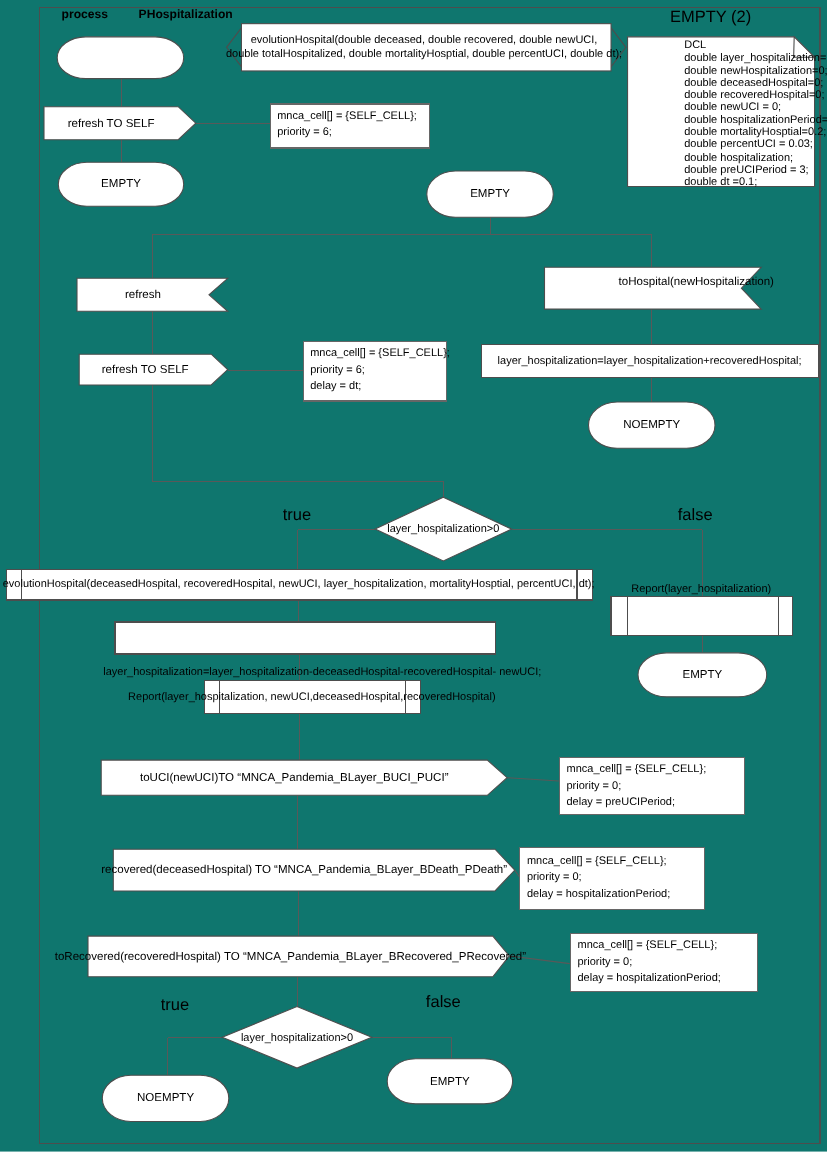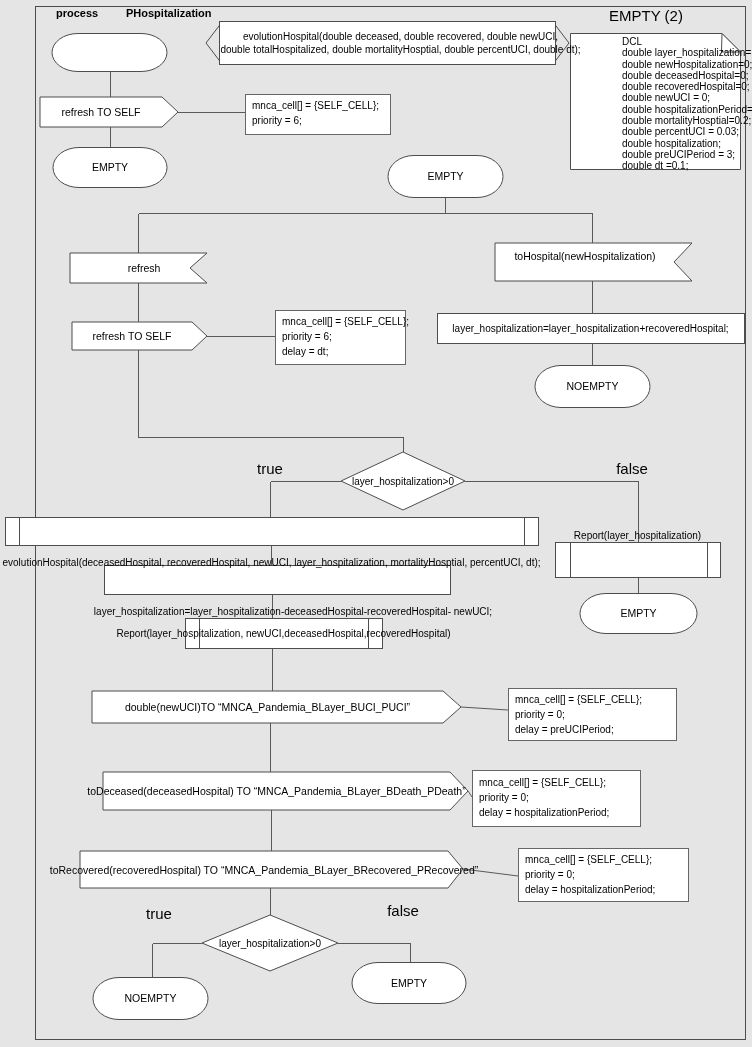--- a/index.html
+++ b/index.html
@@ -1,16 +1,16 @@
 <!DOCTYPE html>
 <html><head>
 <meta charset="utf-8">
 <style>
   html,body{margin:0;padding:0;background:#ffffff;}
-  #canvas{position:relative;width:752px;height:1047px;background:#e5e5e5;
+  #canvas{position:relative;width:752px;height:1047px;background:#0f766e;
           font-family:"Liberation Sans",sans-serif;color:#000;overflow:hidden;}
   #diagram-svg{position:absolute;left:0;top:0;}
   .t{position:absolute;font-size:10px;color:#000;}
   .ctr{display:flex;align-items:center;justify-content:center;text-align:center;white-space:pre;}
   .lines{white-space:pre-line;line-height:15px;font-size:10px;}
   .dcl{white-space:pre-line;line-height:11.3px;font-size:10px;}
   .hdr{font-weight:bold;font-size:11px;}
   .lbl{font-size:15px;}
 </style>
 </head>
@@ -133,21 +133,21 @@
     <line x1="707.5" y1="542.5" x2="707.5" y2="577.5"></line>
   </g>
 
   <path fill="#ffffff" stroke="#4d4d4d" d="M 606 593.5 H 671 A 26 20 0 0 1 671 633.5 H 606 A 26 20 0 0 1 606 593.5 Z"></path>
 </svg>
 
 <div class="t hdr" style="left:56px;top:7px;">process</div>
 <div class="t hdr" style="left:126px;top:7px;">PHospitalization</div>
 <div class="t lbl ctr" style="left:600px;top:8px;width:92px;height:14px;">EMPTY (2)</div>
 
-<div class="t ctr" style="left:218px;top:22px;width:365px;height:42px;line-height:13px;font-size:10px;">evolutionHospital(double deceased, double recovered, double newUCI,
+<div class="t ctr" style="left:203px;top:22px;width:365px;height:42px;line-height:13px;font-size:10px;">evolutionHospital(double deceased, double recovered, double newUCI,
 double totalHospitalized, double mortalityHosptial, double percentUCI, double dt);</div>
 
 <div class="t dcl" style="left:576px;top:36px;width:162px;margin-left:46px;">DCL
 double layer_hospitalization= 0;
 double newHospitalization=0;
 double deceasedHospital=0;
 double recoveredHospital=0;
 double newUCI = 0;
 double hospitalizationPeriod=12;
 double mortalityHosptial=0.2;
@@ -155,44 +155,44 @@
 double hospitalization;
 double preUCIPeriod = 3;
 double dt =0.1;</div>
 
 <div class="t ctr" style="left:40px;top:97px;width:122px;height:30px;font-size:10.5px;">refresh TO SELF</div>
 <div class="t lines" style="left:252px;top:98px;">mnca_cell[] = {SELF_CELL};
 priority = 6;</div>
 <div class="t ctr" style="left:53px;top:147px;width:114px;height:40px;font-size:10.5px;">EMPTY</div>
 
 <div class="t ctr" style="left:388px;top:155px;width:115px;height:42px;font-size:10.5px;">EMPTY</div>
-<div class="t ctr" style="left:84px;top:253px;width:120px;height:30px;font-size:10.5px;">refresh</div>
+<div class="t ctr" style="left:70px;top:253px;width:120px;height:30px;font-size:10.5px;">refresh</div>
 <div class="t ctr" style="left:72px;top:322px;width:120px;height:28px;font-size:10.5px;">refresh TO SELF</div>
 <div class="t lines" style="left:282px;top:314px;">mnca_cell[] = {SELF_CELL};
 priority = 6;
 delay = dt;</div>
 
-<div class="t ctr" style="left:495px;top:243px;width:180px;height:26px;font-size:10.5px;">toHospital(newHospitalization)</div>
+<div class="t ctr" style="left:495px;top:243px;width:180px;height:26px;font-size:10.5px;padding-left:48px;">toHospital(newHospitalization)</div>
 <div class="t ctr" style="left:437px;top:313px;width:307px;height:30px;">layer_hospitalization=layer_hospitalization+recoveredHospital;</div>
 <div class="t ctr" style="left:535px;top:365px;width:115px;height:42px;font-size:10.5px;">NOEMPTY</div>
 
 <div class="t ctr" style="left:303px;top:467px;width:200px;height:28px;">layer_hospitalization&gt;0</div>
 <div class="t ctr lbl" style="left:240px;top:461px;width:60px;height:14px;">true</div>
 <div class="t ctr lbl" style="left:602px;top:461px;width:60px;height:14px;">false</div>
 
-<div class="t ctr" style="left:5px;top:517px;width:533px;height:28px;margin-top:31px;">evolutionHospital(deceasedHospital, recoveredHospital, newUCI, layer_hospitalization, mortalityHosptial, percentUCI, dt);</div>
+<div class="t ctr" style="left:5px;top:517px;width:533px;height:28px;">evolutionHospital(deceasedHospital, recoveredHospital, newUCI, layer_hospitalization, mortalityHosptial, percentUCI, dt);</div>
 <div class="t ctr" style="left:104px;top:597px;width:346px;height:29px;margin-left:16px;">layer_hospitalization=layer_hospitalization-deceasedHospital-recoveredHospital- newUCI;</div>
 <div class="t ctr" style="left:185px;top:618px;width:197px;height:30px;">Report(layer_hospitalization, newUCI,deceasedHospital,recoveredHospital)</div>
 
-<div class="t ctr" style="left:92px;top:691px;width:351px;height:32px;font-size:10.5px;">double(newUCI)TO “MNCA_Pandemia_BLayer_BUCI_PUCI”</div>
+<div class="t ctr" style="left:92px;top:691px;width:351px;height:32px;font-size:10.5px;">toUCI(newUCI)TO “MNCA_Pandemia_BLayer_BUCI_PUCI”</div>
 <div class="t lines" style="left:515px;top:692px;">mnca_cell[] = {SELF_CELL};
 priority = 0;
 delay = preUCIPeriod;</div>
 
-<div class="t ctr" style="left:103px;top:772px;width:347px;height:38px;font-size:10.5px;">toDeceased(deceasedHospital) TO “MNCA_Pandemia_BLayer_BDeath_PDeath”</div>
+<div class="t ctr" style="left:103px;top:772px;width:347px;height:38px;font-size:10.5px;">recovered(deceasedHospital) TO “MNCA_Pandemia_BLayer_BDeath_PDeath”</div>
 <div class="t lines" style="left:479px;top:775px;">mnca_cell[] = {SELF_CELL};
 priority = 0;
 delay = hospitalizationPeriod;</div>
 
 <div class="t ctr" style="left:80px;top:851px;width:368px;height:37px;font-size:10.5px;">toRecovered(recoveredHospital) TO “MNCA_Pandemia_BLayer_BRecovered_PRecovered”</div>
 <div class="t lines" style="left:525px;top:852px;">mnca_cell[] = {SELF_CELL};
 priority = 0;
 delay = hospitalizationPeriod;</div>
 
 <div class="t ctr" style="left:170px;top:929px;width:200px;height:28px;">layer_hospitalization&gt;0</div>

